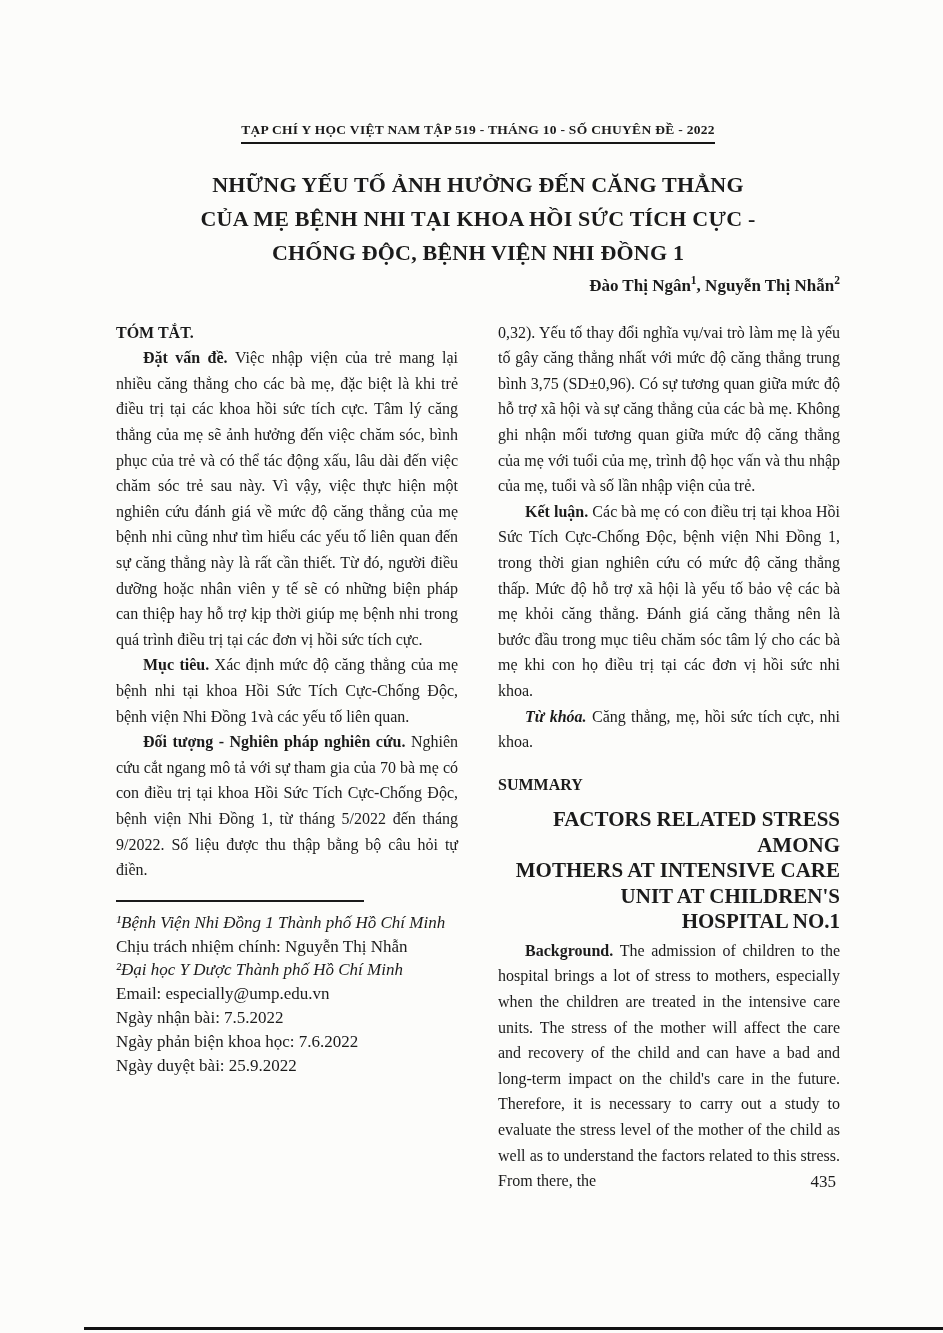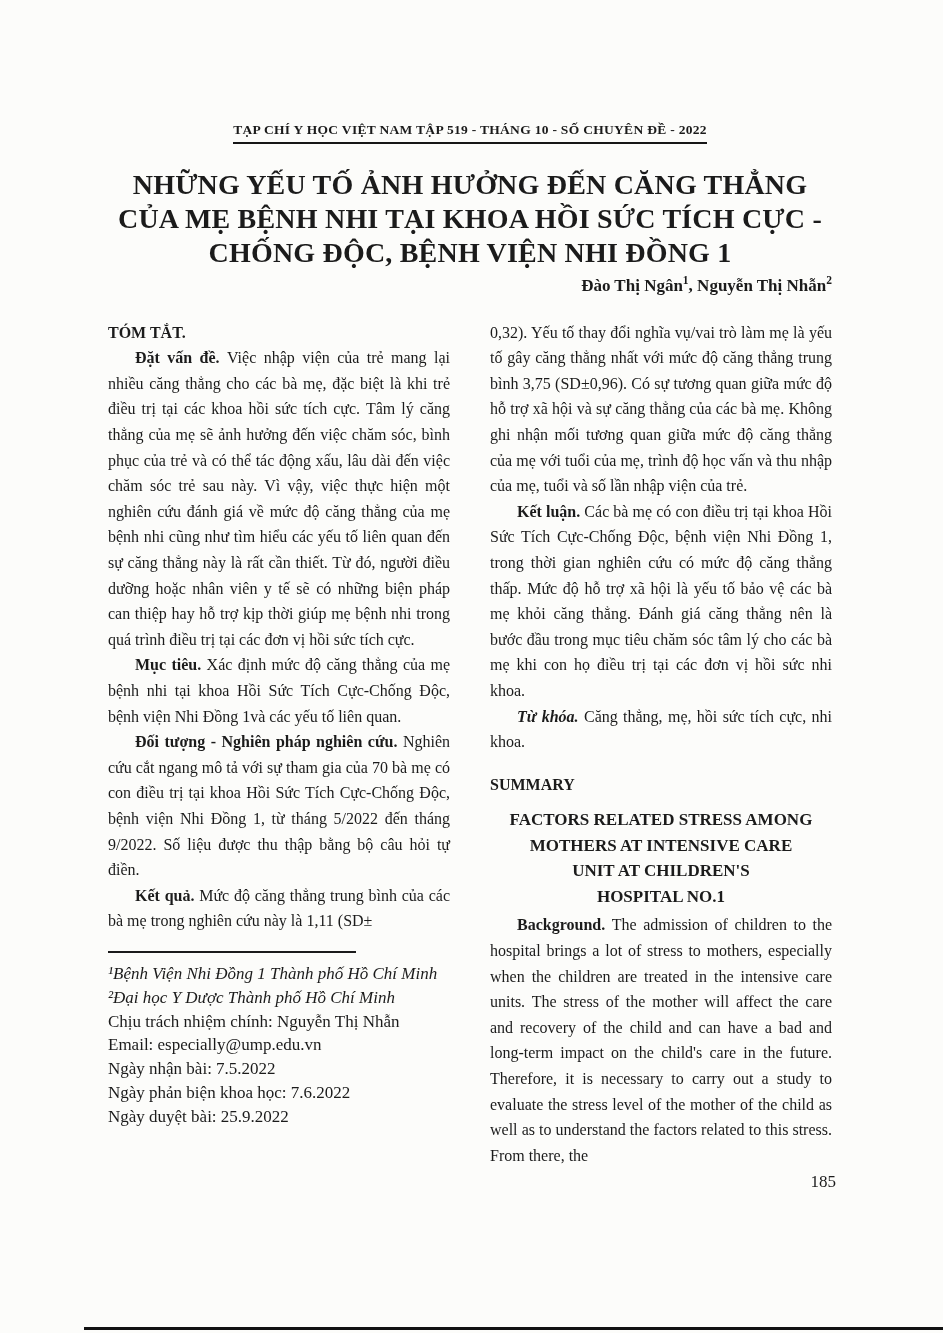--- a/index.html
+++ b/index.html
@@ -7,57 +7,57 @@
   .page {
     position: relative;
     width: 943px;
     height: 1333px;
     background: #fcfcfa;
     font-family: "Liberation Serif", serif;
     color: #1b1b1b;
     overflow: hidden;
     margin: 0 auto;
   }
-  .content { position: absolute; left: 108px; top: 122px; width: 724px; }
+  .content { position: absolute; left: 116px; top: 122px; width: 724px; }
 
   .journal-header { text-align: center; font-size: 13.5px; font-weight: 700; }
   .journal-header .rule {
     display: inline-block;
     border-bottom: 2.5px solid #161616;
     padding-bottom: 4px;
     letter-spacing: 0.3px;
   }
 
   .article-title {
     margin: 24px 0 0 0;
     text-align: center;
     font-weight: 700;
-    font-size: 28px;
+    font-size: 22px;
     line-height: 34px;
     white-space: pre-line;
     letter-spacing: 0.2px;
   }
 
   .authors { margin-top: 4px; text-align: right; font-weight: 700; font-size: 17px; }
   .authors sup { font-size: 11.5px; }
 
   .columns { display: flex; gap: 40px; margin-top: 24px; }
   .col { flex: 1 1 0; min-width: 0; font-size: 16px; line-height: 25.6px; text-align: justify; }
 
   .para { margin: 0; text-indent: 27px; }
   .para.no-indent { text-indent: 0; }
   .lead { font-weight: 700; }
   .lead.italic { font-style: italic; }
   .section-heading { font-weight: 700; margin: 0; text-indent: 0; }
 
   .summary-heading { font-weight: 700; margin: 17px 0 10px 0; text-indent: 0; text-align: left; }
   .summary-title {
     font-weight: 700;
-    text-align: center;
-    font-size: 17px;
+    text-align: right;
+    font-size: 21px;
     line-height: 25.5px;
     white-space: pre-line;
     margin: 0 0 3px 0;
   }
 
   .footnote { margin-top: 17px; font-size: 17px; line-height: 23.8px; text-align: left; }
   .footnote-rule { width: 248px; border: 0; border-top: 2px solid #1b1b1b; margin: 0 0 9px 0; }
   .fn-line { margin: 0; }
   .fn-line.italic { font-style: italic; }
 
@@ -84,27 +84,26 @@
 
       <div class="col">
         <p class="section-heading">TÓM TẮT.</p>
 
         <p class="para"><b class="lead">Đặt vấn đề. </b><span>Việc nhập viện của trẻ mang lại nhiều căng thẳng cho các bà mẹ, đặc biệt là khi trẻ điều trị tại các khoa hồi sức tích cực. Tâm lý căng thẳng của mẹ sẽ ảnh hưởng đến việc chăm sóc, bình phục của trẻ và có thể tác động xấu, lâu dài đến việc chăm sóc trẻ sau này. Vì vậy, việc thực hiện một nghiên cứu đánh giá về mức độ căng thẳng của mẹ bệnh nhi cũng như tìm hiểu các yếu tố liên quan đến sự căng thẳng này là rất cần thiết. Từ đó, người điều dưỡng hoặc nhân viên y tế sẽ có những biện pháp can thiệp hay hỗ trợ kịp thời giúp mẹ bệnh nhi trong quá trình điều trị tại các đơn vị hồi sức tích cực.</span></p>
 
         <p class="para"><b class="lead">Mục tiêu. </b><span>Xác định mức độ căng thẳng của mẹ bệnh nhi tại khoa Hồi Sức Tích Cực-Chống Độc, bệnh viện Nhi Đồng 1và các yếu tố liên quan.</span></p>
 
         <p class="para"><b class="lead">Đối tượng - Nghiên pháp nghiên cứu. </b><span>Nghiên cứu cắt ngang mô tả với sự tham gia của 70 bà mẹ có con điều trị tại khoa Hồi Sức Tích Cực-Chống Độc, bệnh viện Nhi Đồng 1, từ tháng 5/2022 đến tháng 9/2022. Số liệu được thu thập bằng bộ câu hỏi tự điền.</span></p>
 
-        <p class="para"><b class="lead">Kết quả. </b><span>Mức độ căng thẳng trung bình của các bà mẹ trong nghiên cứu này là 1,11 (SD±</span></p>
 
         <div class="footnote">
           <hr class="footnote-rule">
           <p class="fn-line italic">¹Bệnh Viện Nhi Đồng 1 Thành phố Hồ Chí Minh</p>
+          <p class="fn-line">Chịu trách nhiệm chính: Nguyễn Thị Nhẫn</p>
           <p class="fn-line italic">²Đại học Y Dược Thành phố Hồ Chí Minh</p>
-          <p class="fn-line">Chịu trách nhiệm chính: Nguyễn Thị Nhẫn</p>
           <p class="fn-line">Email: especially@ump.edu.vn</p>
           <p class="fn-line">Ngày nhận bài: 7.5.2022</p>
           <p class="fn-line">Ngày phản biện khoa học: 7.6.2022</p>
           <p class="fn-line">Ngày duyệt bài: 25.9.2022</p>
         </div>
       </div>
 
       <div class="col">
         <p class="para no-indent">0,32). Yếu tố thay đổi nghĩa vụ/vai trò làm mẹ là yếu tố gây căng thẳng nhất với mức độ căng thẳng trung bình 3,75 (SD±0,96). Có sự tương quan giữa mức độ hỗ trợ xã hội và sự căng thẳng của các bà mẹ. Không ghi nhận mối tương quan giữa mức độ căng thẳng của mẹ với tuổi của mẹ, trình độ học vấn và thu nhập của mẹ, tuổi và số lần nhập viện của trẻ.</p>
 
@@ -118,15 +117,15 @@
 MOTHERS AT INTENSIVE CARE
 UNIT AT CHILDREN'S
 HOSPITAL NO.1</div>
 
         <p class="para"><b class="lead">Background. </b><span>The admission of children to the hospital brings a lot of stress to mothers, especially when the children are treated in the intensive care units. The stress of the mother will affect the care and recovery of the child and can have a bad and long-term impact on the child's care in the future. Therefore, it is necessary to carry out a study to evaluate the stress level of the mother of the child as well as to understand the factors related to this stress. From there, the</span></p>
       </div>
 
     </div>
   </div>
 
-  <div class="page-number">185</div>
+  <div class="page-number">435</div>
   <div class="scan-line"></div>
 </div>
 
 </body></html>

